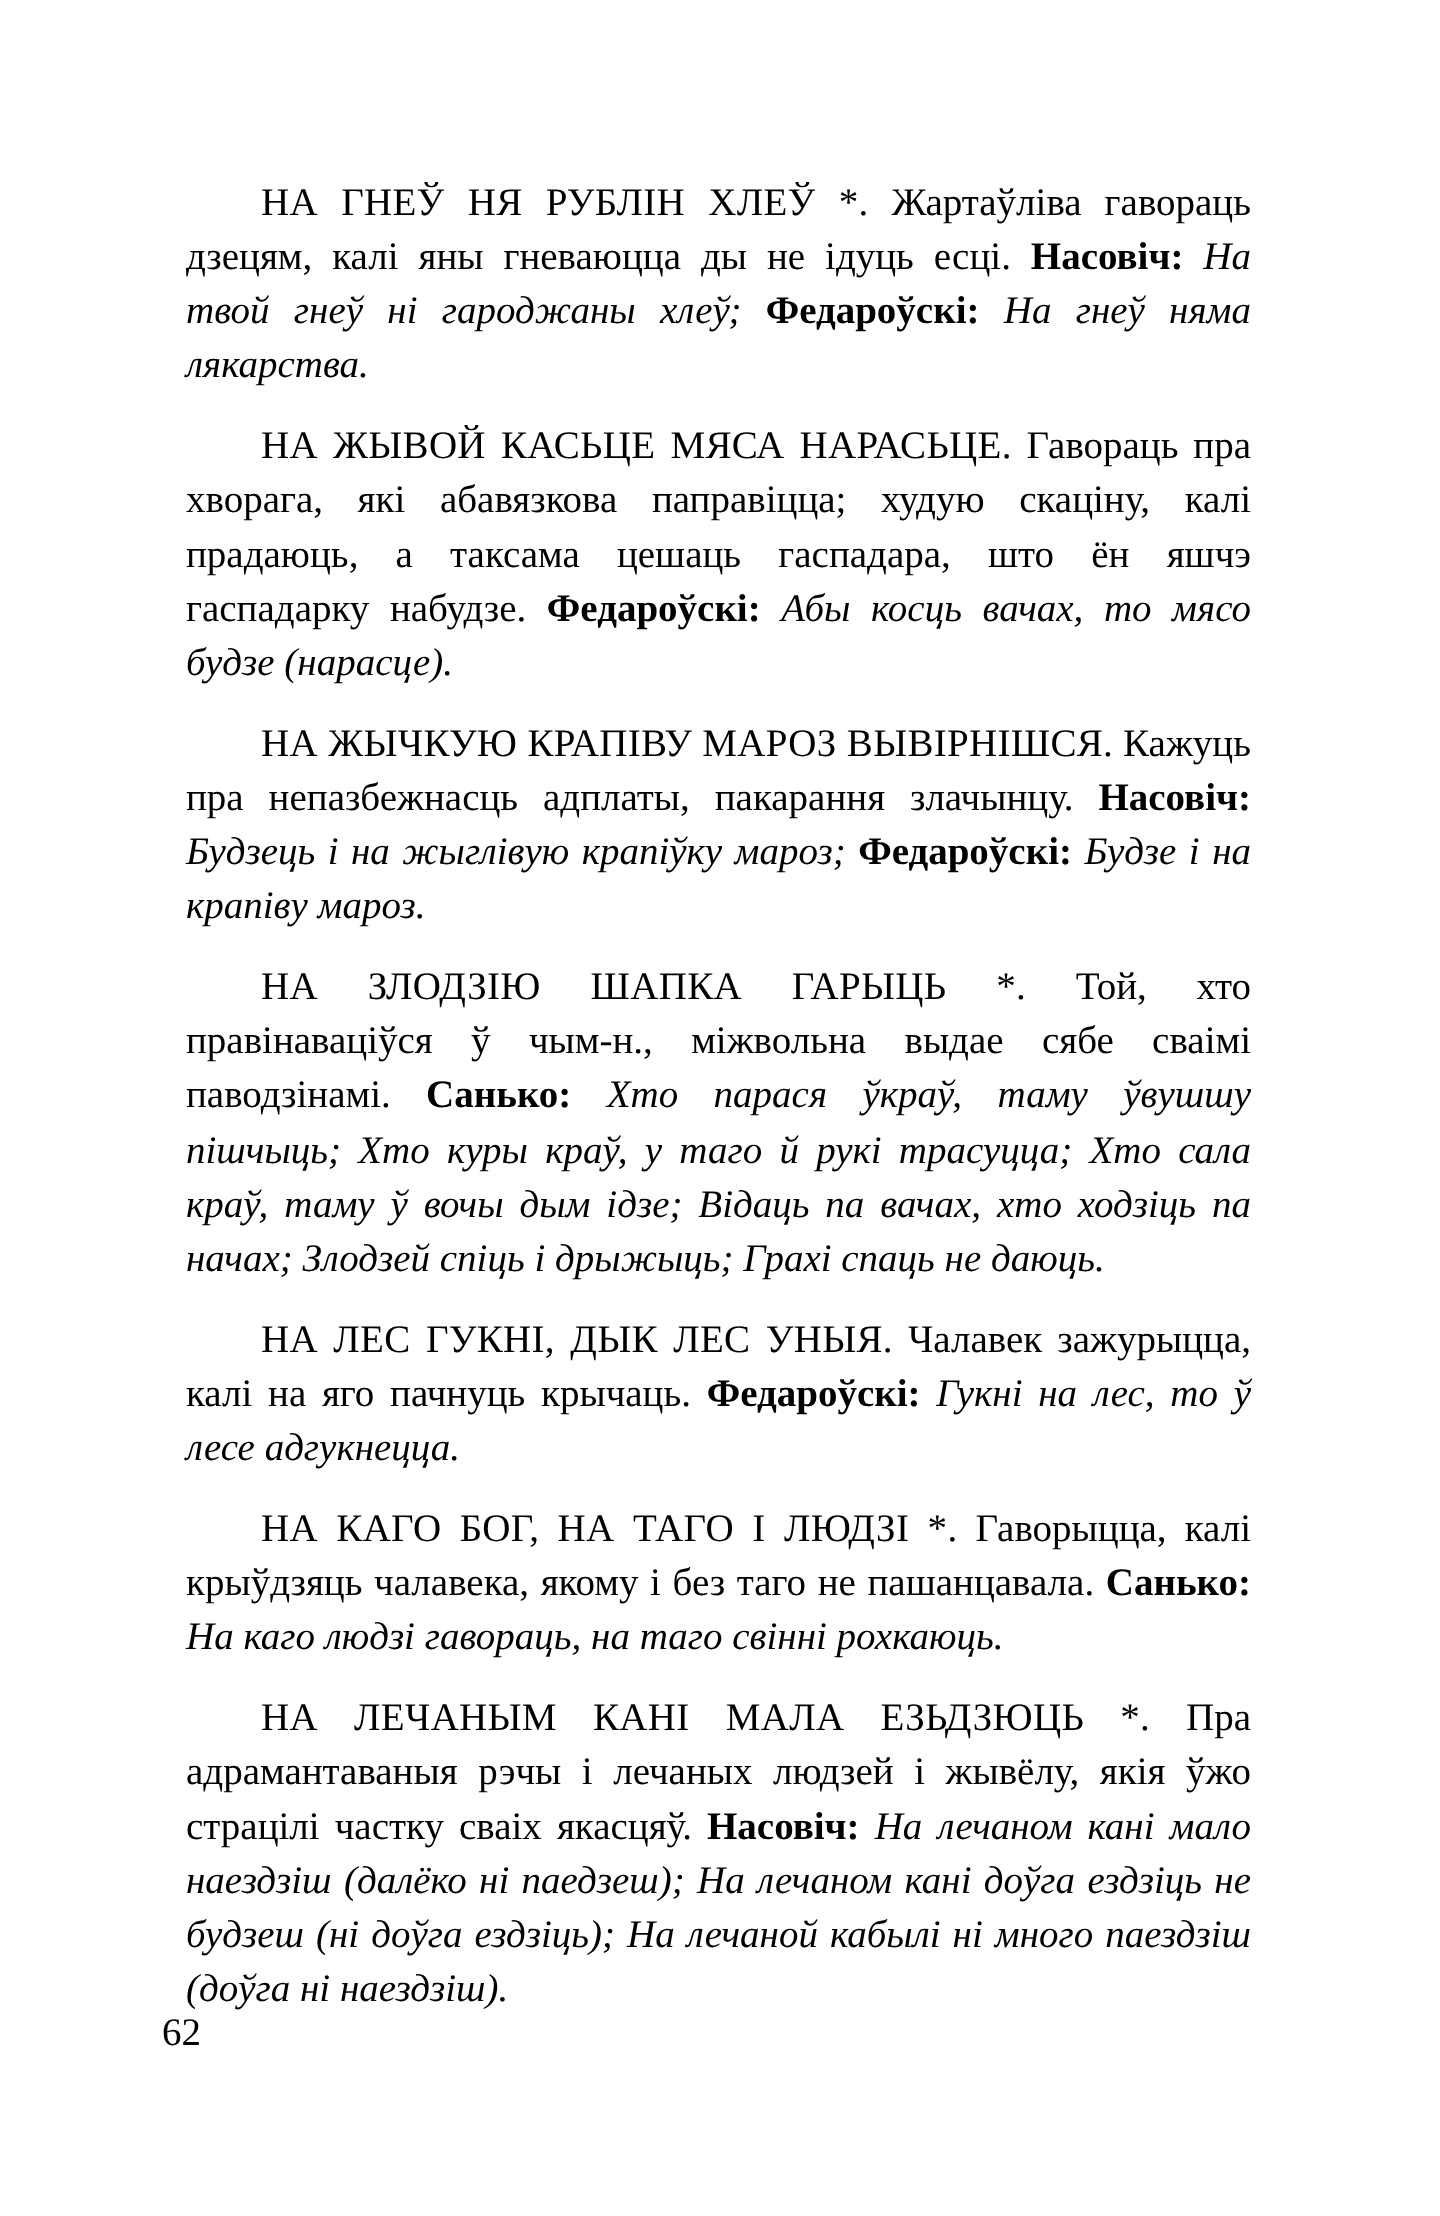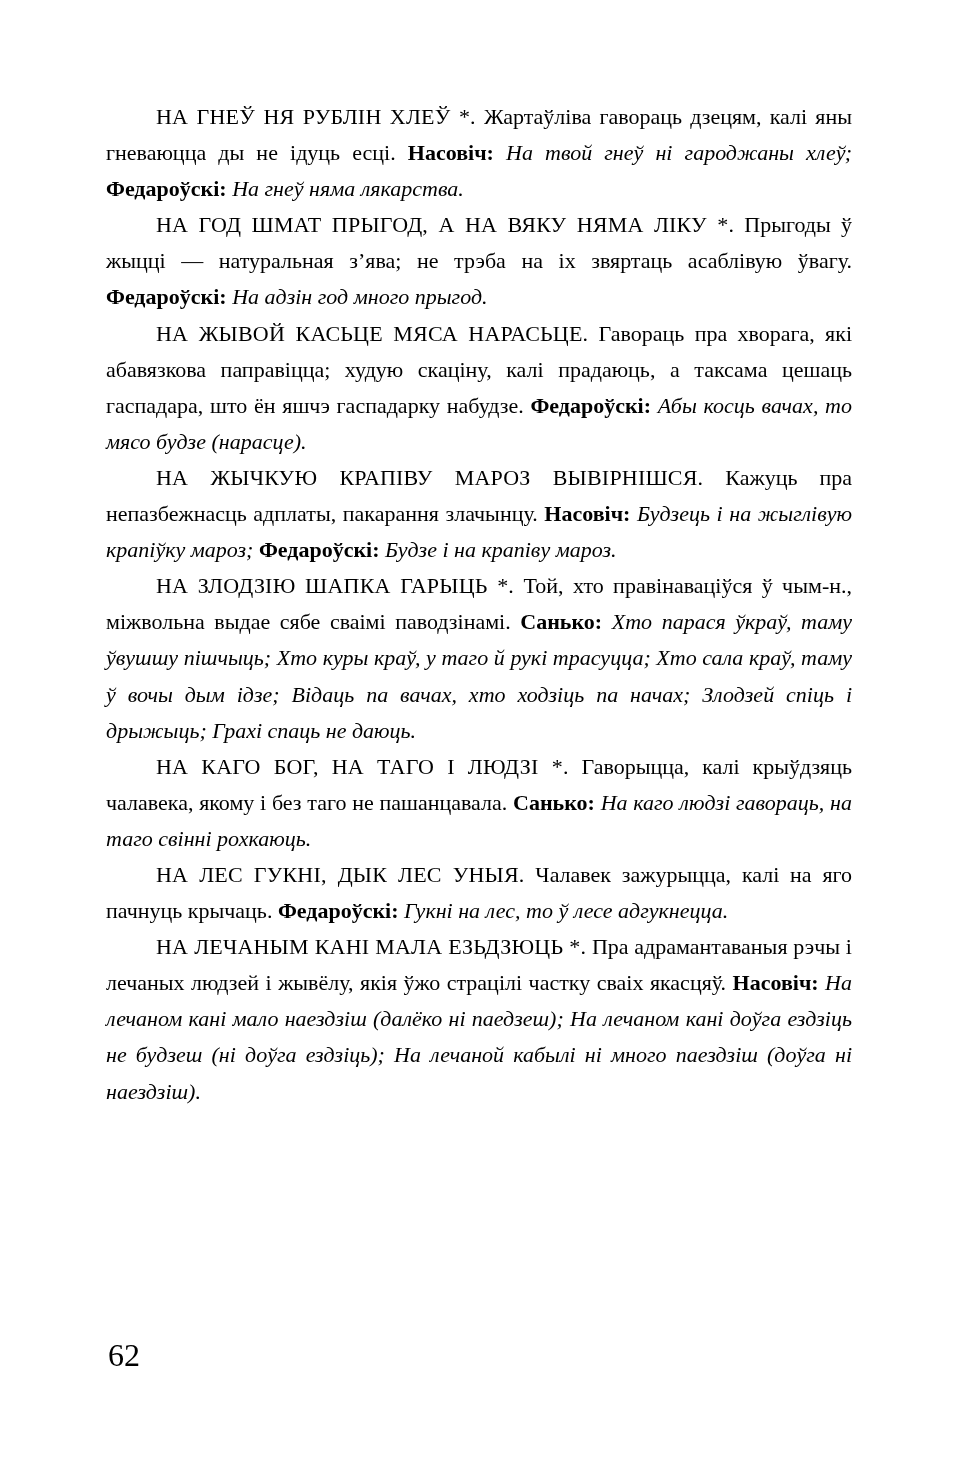--- a/index.html
+++ b/index.html
@@ -22,25 +22,25 @@
     height: 1477px;
     overflow: hidden;
   }
   .text-column {
     position: absolute;
     left: 106px;
     top: 99px;
     width: 746px;
   }
   .entry {
-    margin: 0;
+    margin: 18px;
     padding: 0;
     text-align: justify;
     text-justify: inter-word;
-    font-size: 22px;
+    font-size: 26px;
     line-height: 36.1px;
     text-indent: 50px;
     font-weight: normal;
     hyphens: manual;
     word-spacing: 0px;
   }
   
   .hw {
     font-weight: normal;
     letter-spacing: 0.2px;
@@ -51,59 +51,56 @@
   }
   
   .cit {
     font-style: italic;
   }
   .page-number {
     position: absolute;
     left: 108px;
     top: 1338px;
     font-family: "Liberation Serif", "DejaVu Serif", serif;
-    font-size: 32px;
+    font-size: 26px;
     line-height: 34px;
     font-weight: normal;
   }
 </style>
 </head>
 <body>
 
 <div class="page">
 
   <div class="text-column">
 
     <p class="entry">
       <span class="hw">НА ГНЕЎ НЯ РУБЛІН ХЛЕЎ *.</span><span class="gl"> Жартаўліва гавораць дзецям, калі яны гневаюцца ды не ідуць есці. </span><span class="src">Насовіч:</span><span class="cit"> На твой гнеў ні гароджаны хлеў; </span><span class="src">Федароўскі:</span><span class="cit"> На гнеў няма лякарства.</span>
     </p>
 
-    <p class="entry">
-      <span class="hw">НА ГОД ШМАТ ПРЫГОД, А НА ВЯКУ НЯМА ЛІКУ *.</span><span class="gl"> Прыгоды ў жыцці — натуральная з’ява; не трэба на іх звяртаць асаблівую ўвагу. </span><span class="src">Федароўскі:</span><span class="cit"> На адзін год много прыгод.</span>
-    </p>
 
 
     <p class="entry">
       <span class="hw">НА ЖЫВОЙ КАСЬЦЕ МЯСА НАРАСЬЦЕ.</span><span class="gl"> Гавораць пра хворага, які абавязкова паправіцца; худую скаціну, калі прадаюць, а таксама цешаць гаспадара, што ён яшчэ гаспадарку набудзе. </span><span class="src">Федароўскі:</span><span class="cit"> Абы косць вачах, то мясо будзе (нарасце).</span>
     </p>
 
     <p class="entry">
       <span class="hw">НА ЖЫЧКУЮ КРАПІВУ МАРОЗ ВЫВІРНІШСЯ.</span><span class="gl"> Кажуць пра непазбежнасць адплаты, пакарання злачынцу. </span><span class="src">Насовіч:</span><span class="cit"> Будзець і на жыглівую крапіўку мароз; </span><span class="src">Федароўскі:</span><span class="cit"> Будзе і на крапіву мароз.</span>
     </p>
 
     <p class="entry">
       <span class="hw">НА ЗЛОДЗІЮ ШАПКА ГАРЫЦЬ *.</span><span class="gl"> Той, хто правінаваціўся ў чым-н., міжвольна выдае сябе сваімі паводзінамі. </span><span class="src">Санько:</span><span class="cit"> Хто парася ўкраў, таму ўвушшу пішчыць; Хто куры краў, у таго й рукі трасуцца; Хто сала краў, таму ў вочы дым ідзе; Відаць па вачах, хто ходзіць па начах; Злодзей спіць і дрыжыць; Грахі спаць не даюць.</span>
     </p>
 
     <p class="entry">
-      <span class="hw">НА КАГО БОГ, НА ТАГО І ЛЮДЗІ *.</span><span class="gl"> Гаворыцца, калі крыўдзяць чалавека, якому і без таго не пашанцавала. </span><span class="src">Санько:</span><span class="cit"> На каго людзі гавораць, на таго свінні рохкаюць.</span>
+      <span class="hw">НА ЛЕС ГУКНІ, ДЫК ЛЕС УНЫЯ.</span><span class="gl"> Чалавек зажурыцца, калі на яго пачнуць крычаць. </span><span class="src">Федароўскі:</span><span class="cit"> Гукні на лес, то ў лесе адгукнецца.</span>
     </p>
 
     <p class="entry">
-      <span class="hw">НА ЛЕС ГУКНІ, ДЫК ЛЕС УНЫЯ.</span><span class="gl"> Чалавек зажурыцца, калі на яго пачнуць крычаць. </span><span class="src">Федароўскі:</span><span class="cit"> Гукні на лес, то ў лесе адгукнецца.</span>
+      <span class="hw">НА КАГО БОГ, НА ТАГО І ЛЮДЗІ *.</span><span class="gl"> Гаворыцца, калі крыўдзяць чалавека, якому і без таго не пашанцавала. </span><span class="src">Санько:</span><span class="cit"> На каго людзі гавораць, на таго свінні рохкаюць.</span>
     </p>
 
     <p class="entry">
       <span class="hw">НА ЛЕЧАНЫМ КАНІ МАЛА ЕЗЬДЗЮЦЬ *.</span><span class="gl"> Пра адрамантаваныя рэчы і лечаных людзей і жывёлу, якія ўжо страцілі частку сваіх якасцяў. </span><span class="src">Насовіч:</span><span class="cit"> На лечаном кані мало наездзіш (далёко ні паедзеш); На лечаном кані доўга ездзіць не будзеш (ні доўга ездзіць); На лечаной кабылі ні много паездзіш (доўга ні наездзіш).</span>
     </p>
 
 
   </div>
 
   <div class="page-number">62</div>

